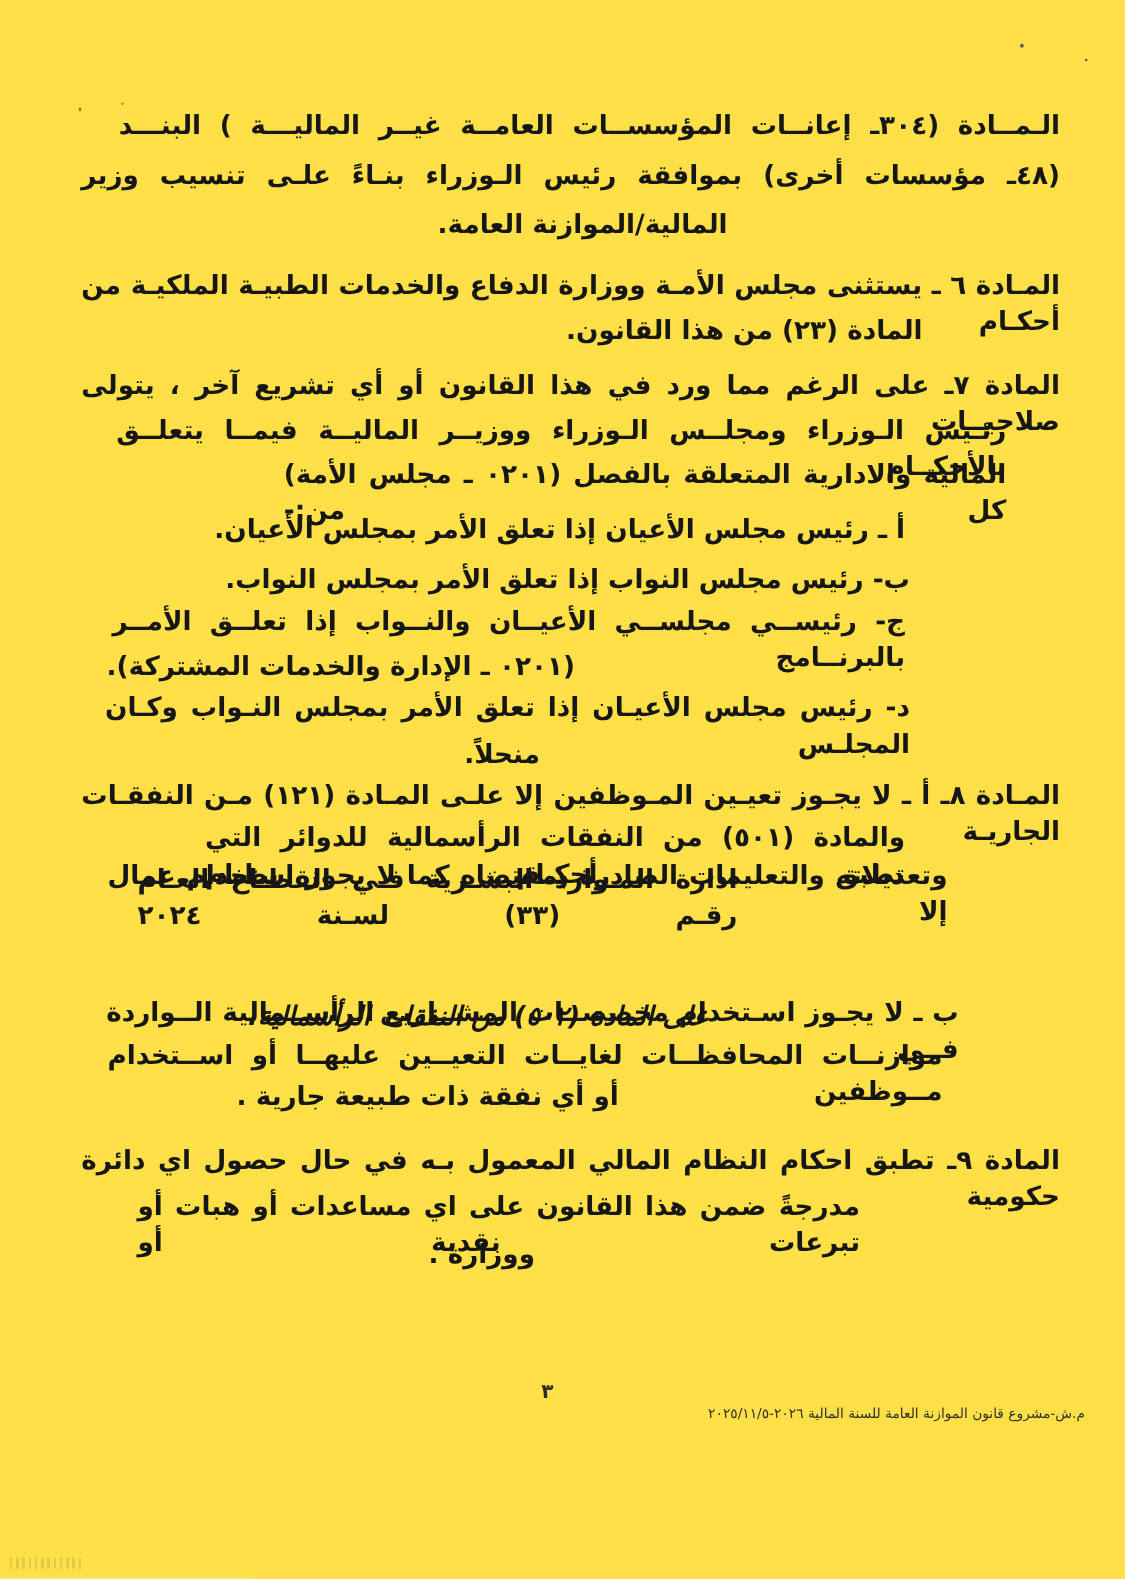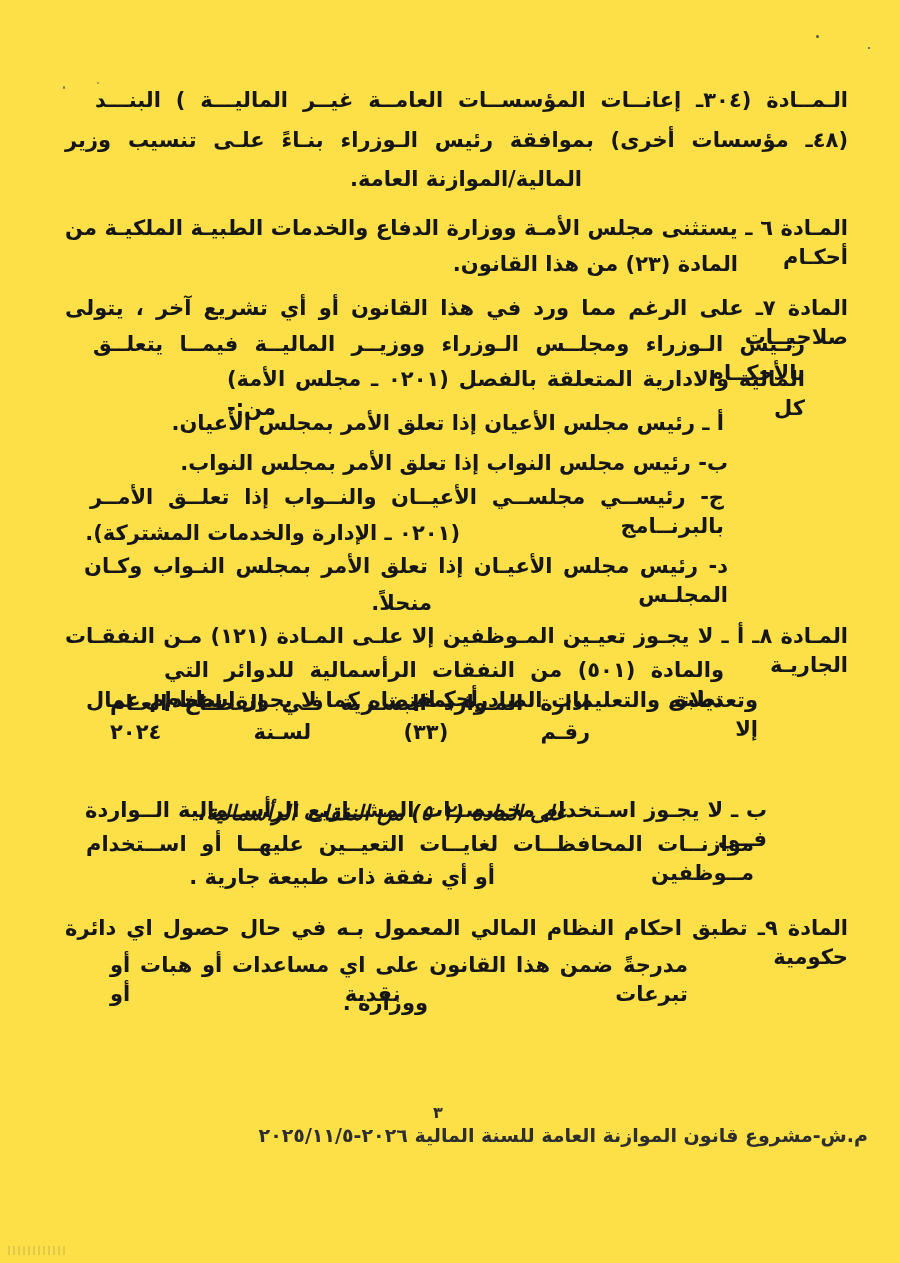--- a/index.html
+++ b/index.html
@@ -30,21 +30,21 @@
     text-align:justify;
     text-align-last:justify;
   }
   .pagenum{
     position:absolute;
     font-size:16px;font-weight:bold;
     color:#2a2a2a;
   }
   .footer{
     position:absolute;
-    font-size:19px;font-weight:bold;
+    font-size:11px;font-weight:normal;
     color:#2e2e2e;
     white-space:nowrap;
   }
   
   .speck{position:absolute;background:#555;border-radius:50%;}
   .s1{width:3px;height:3px;left:816px;top:35px;}
   .s2{width:2px;height:2px;left:868px;top:47px;}
   .s3{width:2px;height:3px;left:63px;top:86px;opacity:.8;}
   .s4{width:2px;height:2px;left:97px;top:82px;opacity:.6;}
   .corner-noise{

